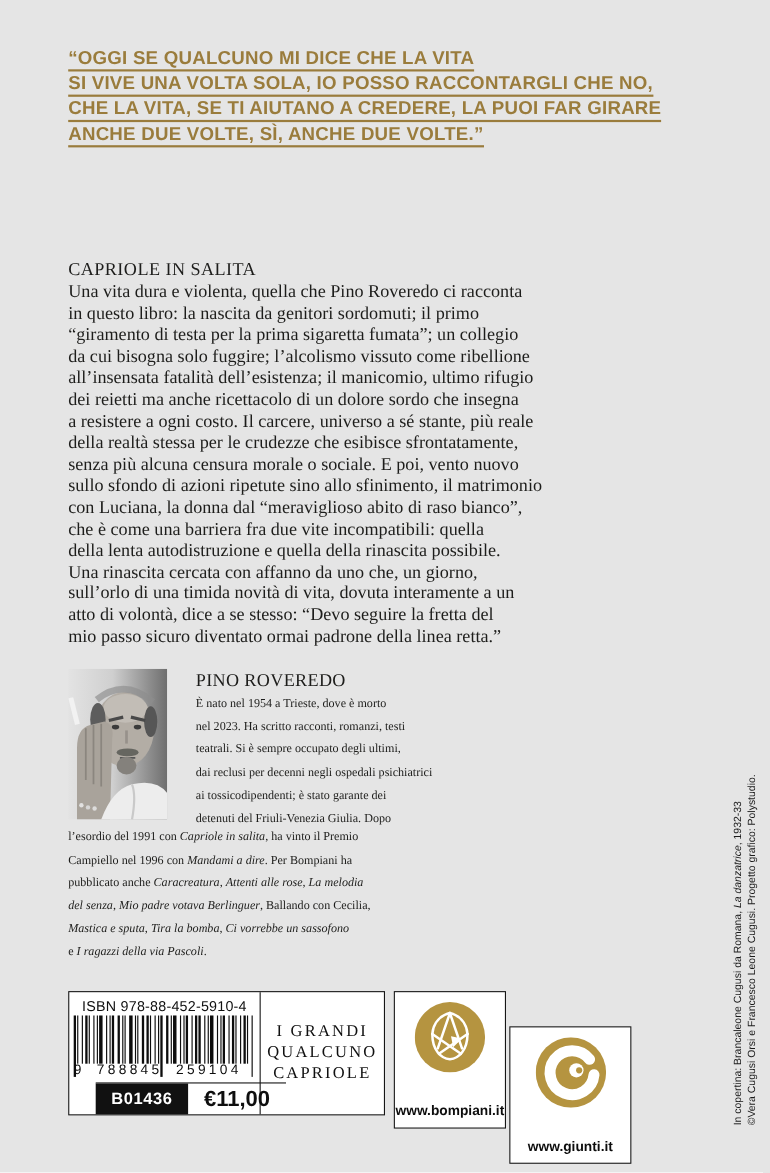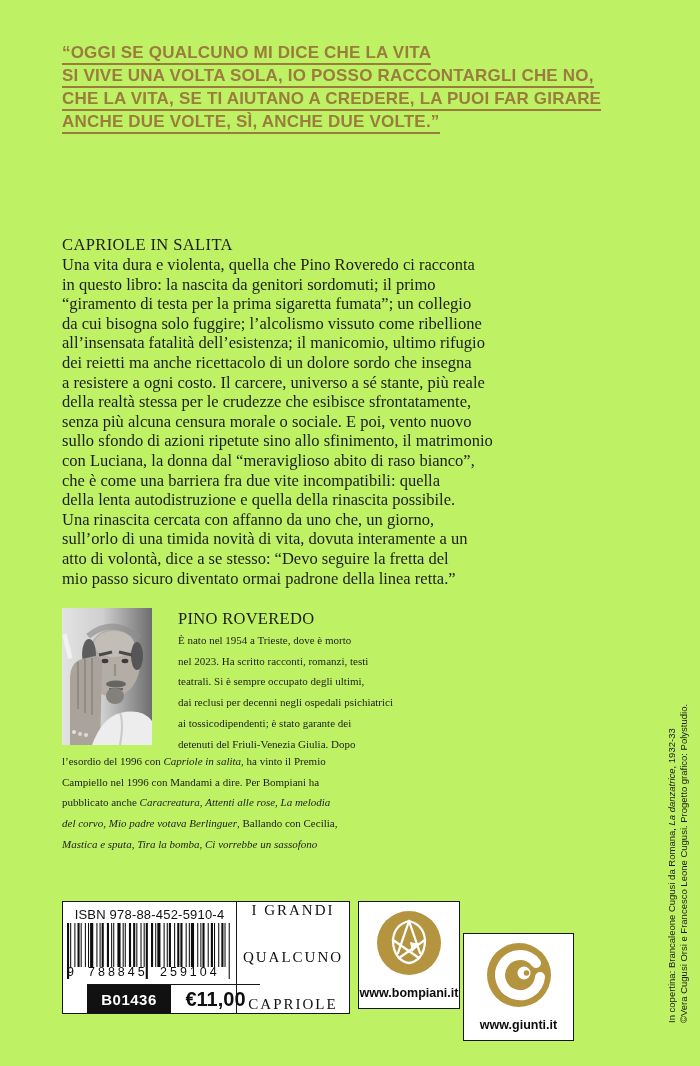--- a/index.html
+++ b/index.html
@@ -1,20 +1,20 @@
 <!DOCTYPE html>
 <html style="--gold: #9a7c3c; --logo_gold: #b59440; --text: #1d1d1b; --border: #161616;"><head>
 <meta charset="utf-8">
 <style>
   :root{
     --gold:#9a7c3c; --logo_gold:#b59440; --text:#1d1d1b; --border:#161616;
   }
   html,body{margin:0;padding:0;background:#ffffff;}
   .page{
-    position:relative;width:700px;height:1066px;background:#bef264;overflow:hidden;
+    position:relative;width:700px;height:1066px;background:#e5e5e5;overflow:hidden;
     font-family:"Liberation Serif",serif;color:var(--text);
   }
   .ln{white-space:nowrap;}
 
   
   .quote{
     position:absolute;left:62px;top:44px;
     font-family:"Liberation Sans",sans-serif;font-weight:700;
     font-size:17px;line-height:17px;color:var(--gold);letter-spacing:.2px;
   }
@@ -42,23 +42,23 @@
   .digits{position:absolute;top:63px;left:0;width:100%;height:17px;font-size:12.5px;color:#0d0d0d;}
   .digits span{position:absolute;top:0;}
   .d1{left:4px;}
   .d2{left:25px;letter-spacing:3px;}
   .d3{left:97px;letter-spacing:3px;}
   .coderow{position:absolute;left:0;bottom:0;width:100%;height:29px;border-top:1.5px solid var(--border);box-sizing:border-box;display:flex;margin-left:24px;}
   .code{width:84px;background:#111;color:#fff;display:flex;align-items:center;justify-content:center;
         font-weight:700;font-size:15px;letter-spacing:.5px;}
   .price{flex:1;display:flex;align-items:center;justify-content:center;font-weight:700;font-size:20px;color:#0e0e0e;}
   .cell-imprint{flex:1;display:flex;flex-direction:column;justify-content:center;align-items:center;
-        font-family:"Liberation Serif",serif;color:#101010;gap:28px;}
+        font-family:"Liberation Serif",serif;color:#101010;}
   .cell-imprint .ln{font-size:15px;line-height:19px;letter-spacing:2px;}
-  .box-logo{position:absolute;top:0;height:108px;border:1.5px solid var(--border);box-sizing:border-box;background:#fff;}
+  .box-logo{position:absolute;top:0;height:125px;border:1.5px solid var(--border);box-sizing:border-box;background:#fff;}
   .box-logo.bompiani{left:296px;width:102px;}
   .box-logo.giunti{left:401px;width:111px;margin-top:32px;}
   .logo-svg{position:absolute;top:9px;left:50%;transform:translateX(-50%);}
   .logo-gold{fill:var(--logo_gold);}
   .url{position:absolute;bottom:8px;left:0;width:100%;text-align:center;font-weight:700;font-size:12.5px;color:#0d0d0d;}
 
   
   .credits-wrap{position:absolute;left:666px;top:733px;width:28px;height:290px;}
   .credits-inner{
     position:absolute;left:0;top:0;width:290px;height:26px;
@@ -143,25 +143,26 @@
     <div>
         <div class="ln"><span>È nato nel 1954 a Trieste, dove è morto</span></div>
         <div class="ln"><span>nel 2023. Ha scritto racconti, romanzi, testi</span></div>
         <div class="ln"><span>teatrali. Si è sempre occupato degli ultimi,</span></div>
         <div class="ln"><span>dai reclusi per decenni negli ospedali psichiatrici</span></div>
         <div class="ln"><span>ai tossicodipendenti; è stato garante dei</span></div>
         <div class="ln"><span>detenuti del Friuli-Venezia Giulia. Dopo</span></div>
       </div>
   </div>
   <div class="bio-full">
-      <div class="ln"><span>l’esordio del 1996 con </span><span style="font-style: italic;">Capriole in salita</span><span>, ha vinto il Premio</span></div>
-      <div class="ln"><span>Campiello nel 1996 con </span><span style="">Mandami a dire</span><span>. Per Bompiani ha</span></div>
+      <div class="ln"><span>l’esordio del 1991 con </span><span style="font-style: italic;">Capriole in salita</span><span>, ha vinto il Premio</span></div>
+      <div class="ln"><span>Campiello nel 1996 con </span><span style="font-style: italic;">Mandami a dire</span><span>. Per Bompiani ha</span></div>
       <div class="ln"><span>pubblicato anche </span><span style="font-style: italic;">Caracreatura</span><span>, </span><span style="font-style: italic;">Attenti alle rose</span><span>, </span><span style="font-style: italic;">La melodia</span></div>
-      <div class="ln"><span style="font-style: italic;">del corvo</span><span>, </span><span style="font-style: italic;">Mio padre votava Berlinguer</span><span>, </span><span style="">Ballando con Cecilia</span><span>,</span></div>
+      <div class="ln"><span style="font-style: italic;">del senza</span><span>, </span><span style="font-style: italic;">Mio padre votava Berlinguer</span><span>, </span><span style="">Ballando con Cecilia</span><span>,</span></div>
       <div class="ln"><span style="font-style: italic;">Mastica e sputa</span><span>, </span><span style="font-style: italic;">Tira la bomba</span><span>, </span><span style="font-style: italic;">Ci vorrebbe un sassofono</span></div>
+      <div class="ln"><span>e </span><span style="font-style: italic;">I ragazzi della via Pascoli</span><span>.</span></div>
     </div>
 
   <div class="footer">
     <div class="box12">
       <div class="cell-barcode">
         <div class="isbn">ISBN 978-88-452-5910-4</div>
         <svg id="barcode-bars" class="bars" width="166" height="57" xmlns="http://www.w3.org/2000/svg">
             <rect x="1.00" y="0" width="2.10" height="56"></rect>
             <rect x="4.15" y="0" width="1.05" height="44"></rect>
             <rect x="8.35" y="0" width="1.05" height="44"></rect>

